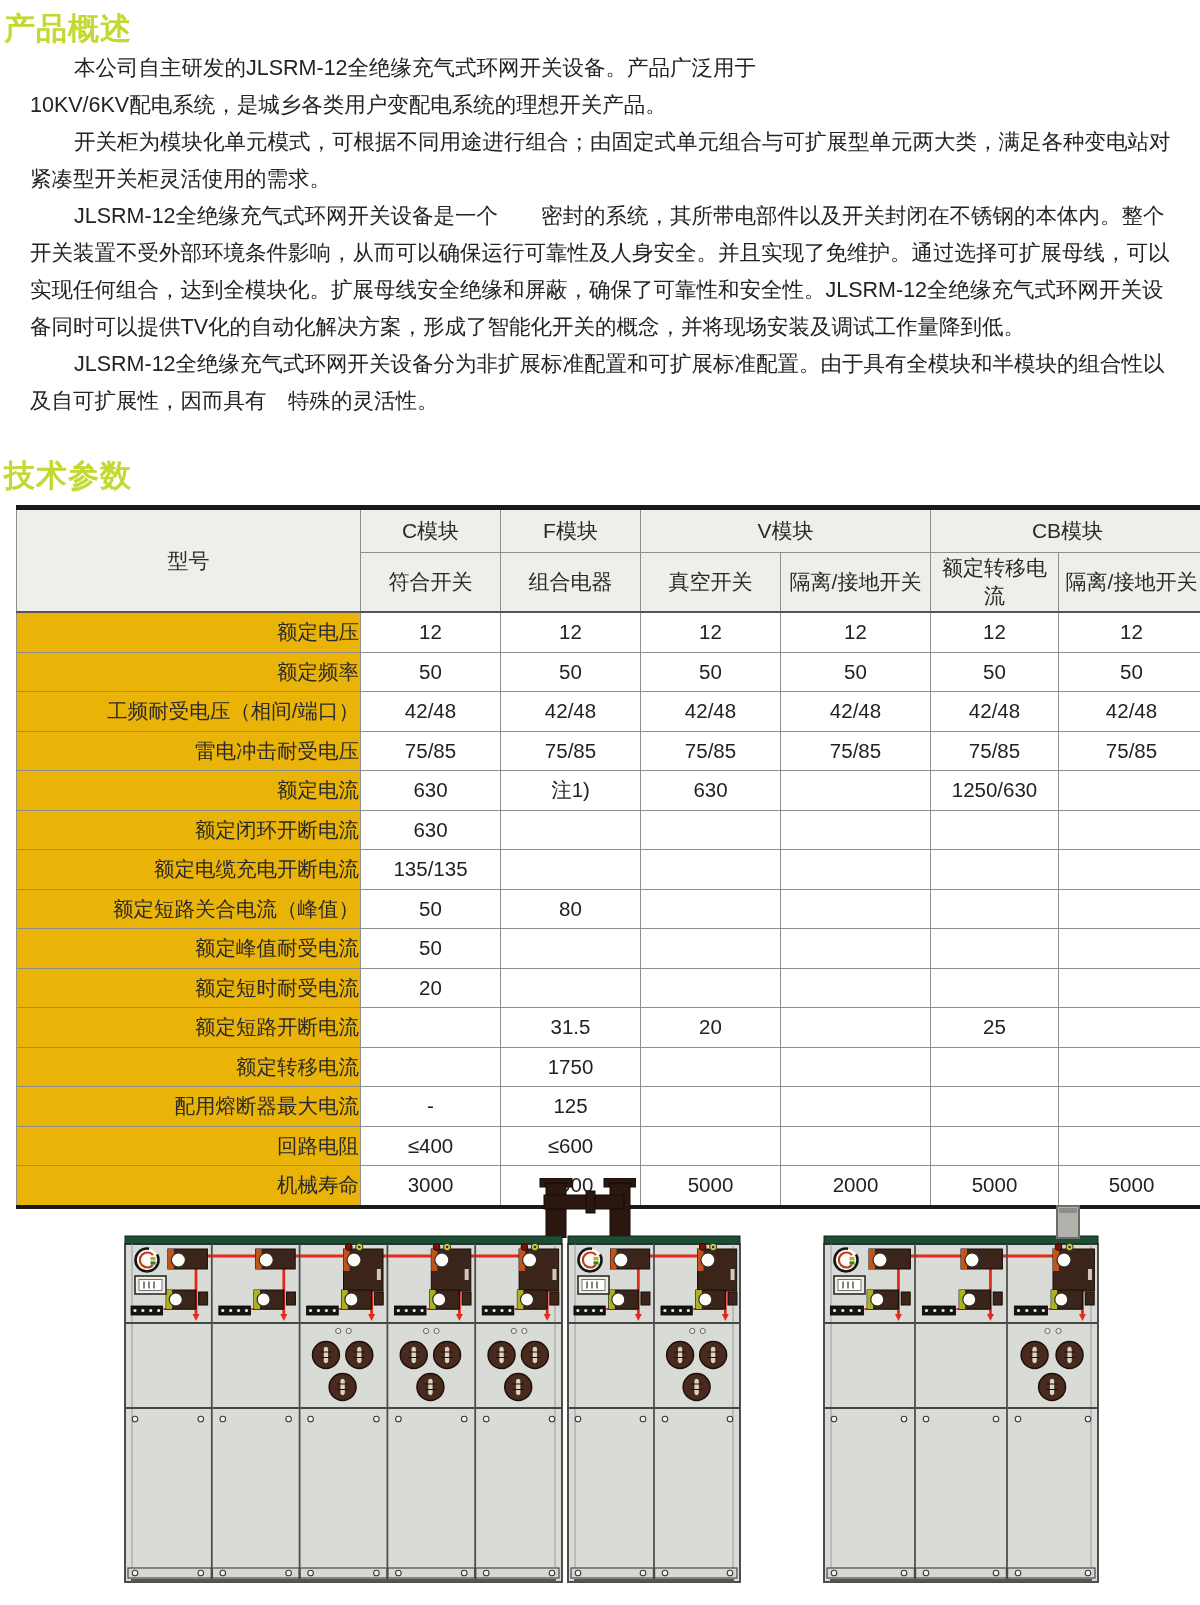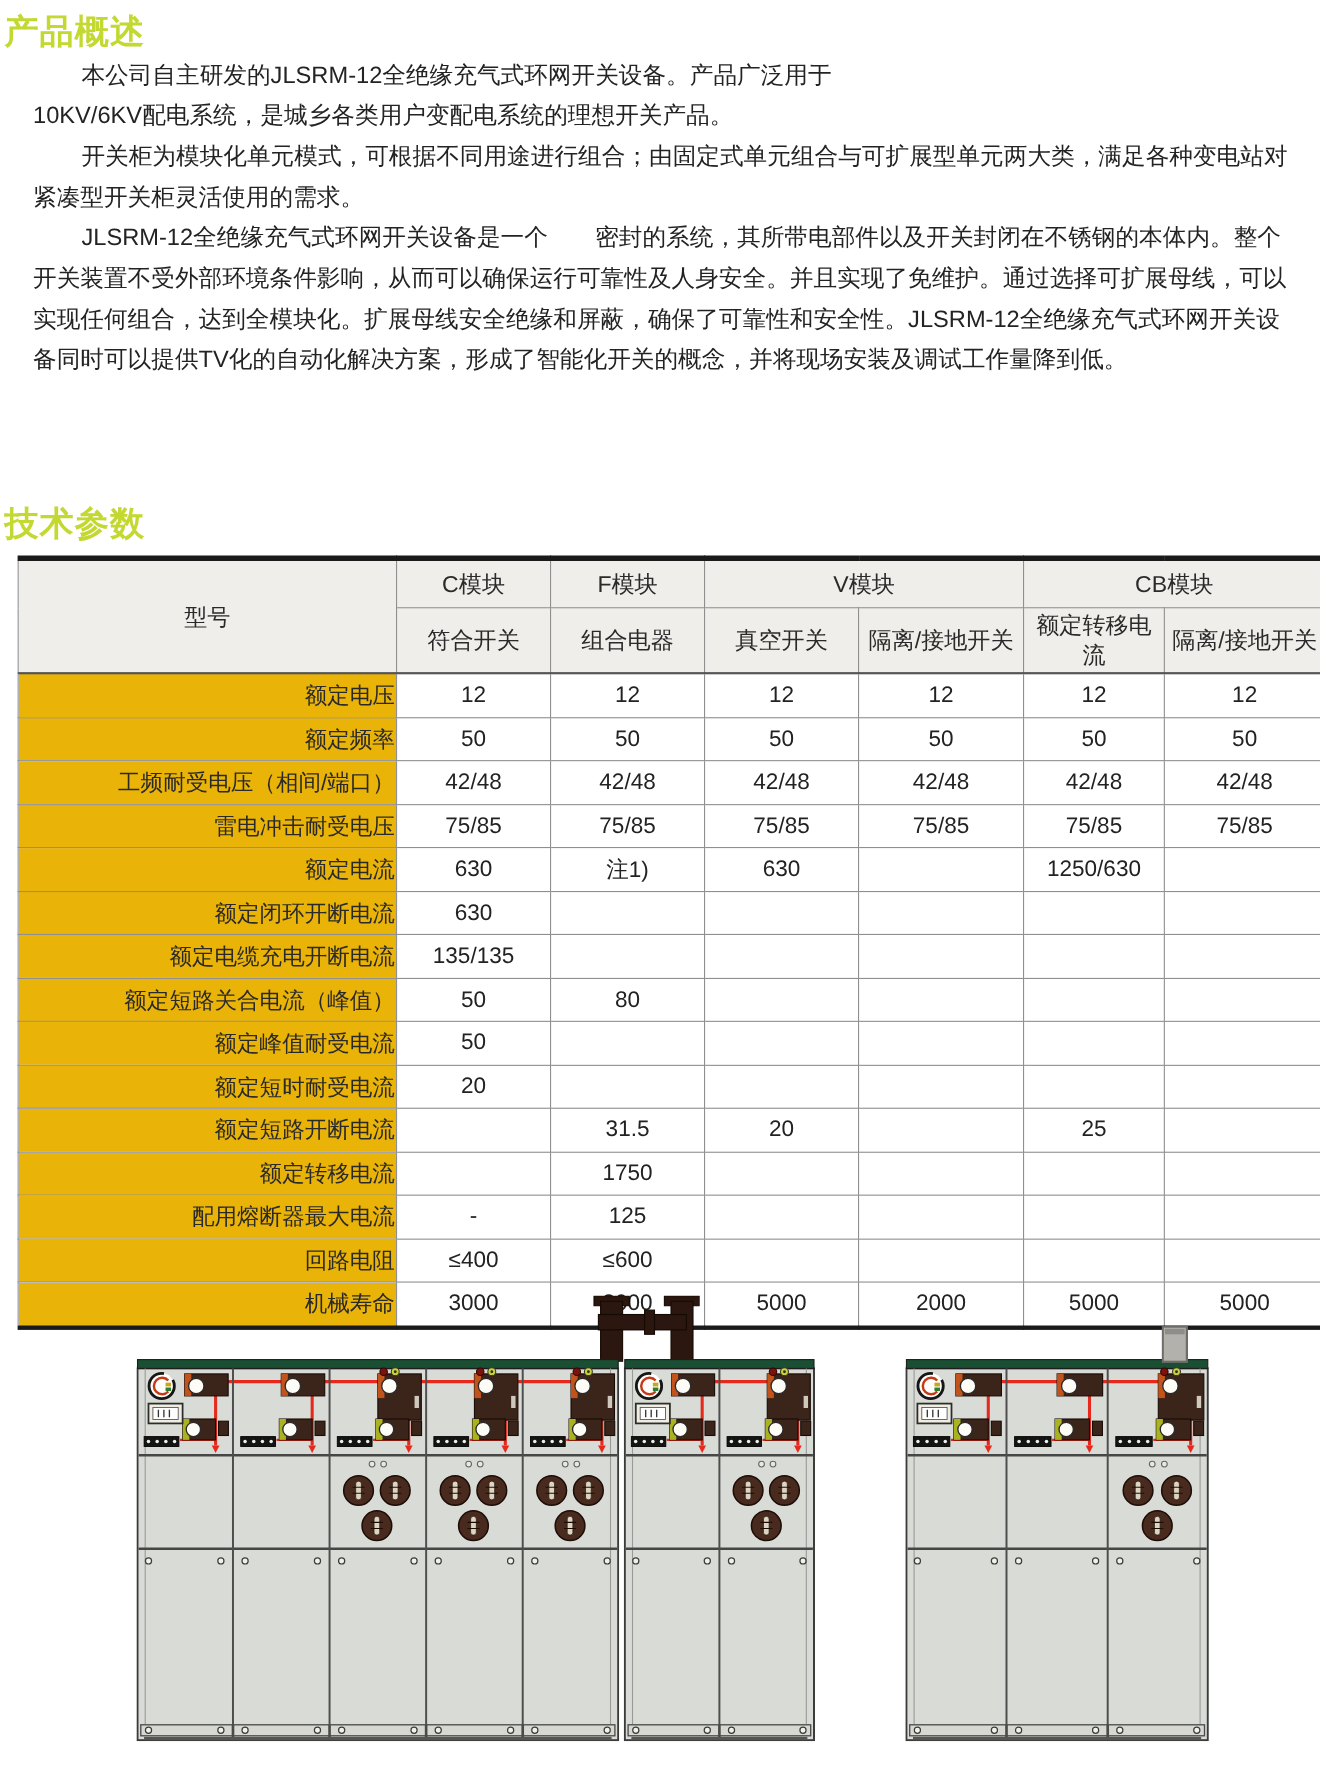--- a/index.html
+++ b/index.html
@@ -51,20 +51,22 @@
 
   <div class="paragraphs">
     <p>本公司自主研发的JLSRM-12全绝缘充气式环网开关设备。产品广泛用于
 10KV/6KV配电系统，是城乡各类用户变配电系统的理想开关产品。</p>
     <p>开关柜为模块化单元模式，可根据不同用途进行组合；由固定式单元组合与可扩展型单元两大类，满足各种变电站对
 紧凑型开关柜灵活使用的需求。</p>
     <p>JLSRM-12全绝缘充气式环网开关设备是一个　　密封的系统，其所带电部件以及开关封闭在不锈钢的本体内。整个
 开关装置不受外部环境条件影响，从而可以确保运行可靠性及人身安全。并且实现了免维护。通过选择可扩展母线，可以
 实现任何组合，达到全模块化。扩展母线安全绝缘和屏蔽，确保了可靠性和安全性。JLSRM-12全绝缘充气式环网开关设
 备同时可以提供TV化的自动化解决方案，形成了智能化开关的概念，并将现场安装及调试工作量降到低。</p>
+    <p>JLSRM-12全绝缘充气式环网开关设备分为非扩展标准配置和可扩展标准配置。由于具有全模块和半模块的组合性以
+及自可扩展性，因而具有　特殊的灵活性。</p>
   </div>
 
   <div class="sec-heading" id="specs-heading" style="color: rgb(195, 216, 48);">技术参数</div>
 
   <div class="table-wrap">
     <table>
       <colgroup>
         <col style="width:344px">
           <col style="width:140px">
           <col style="width:140px">

